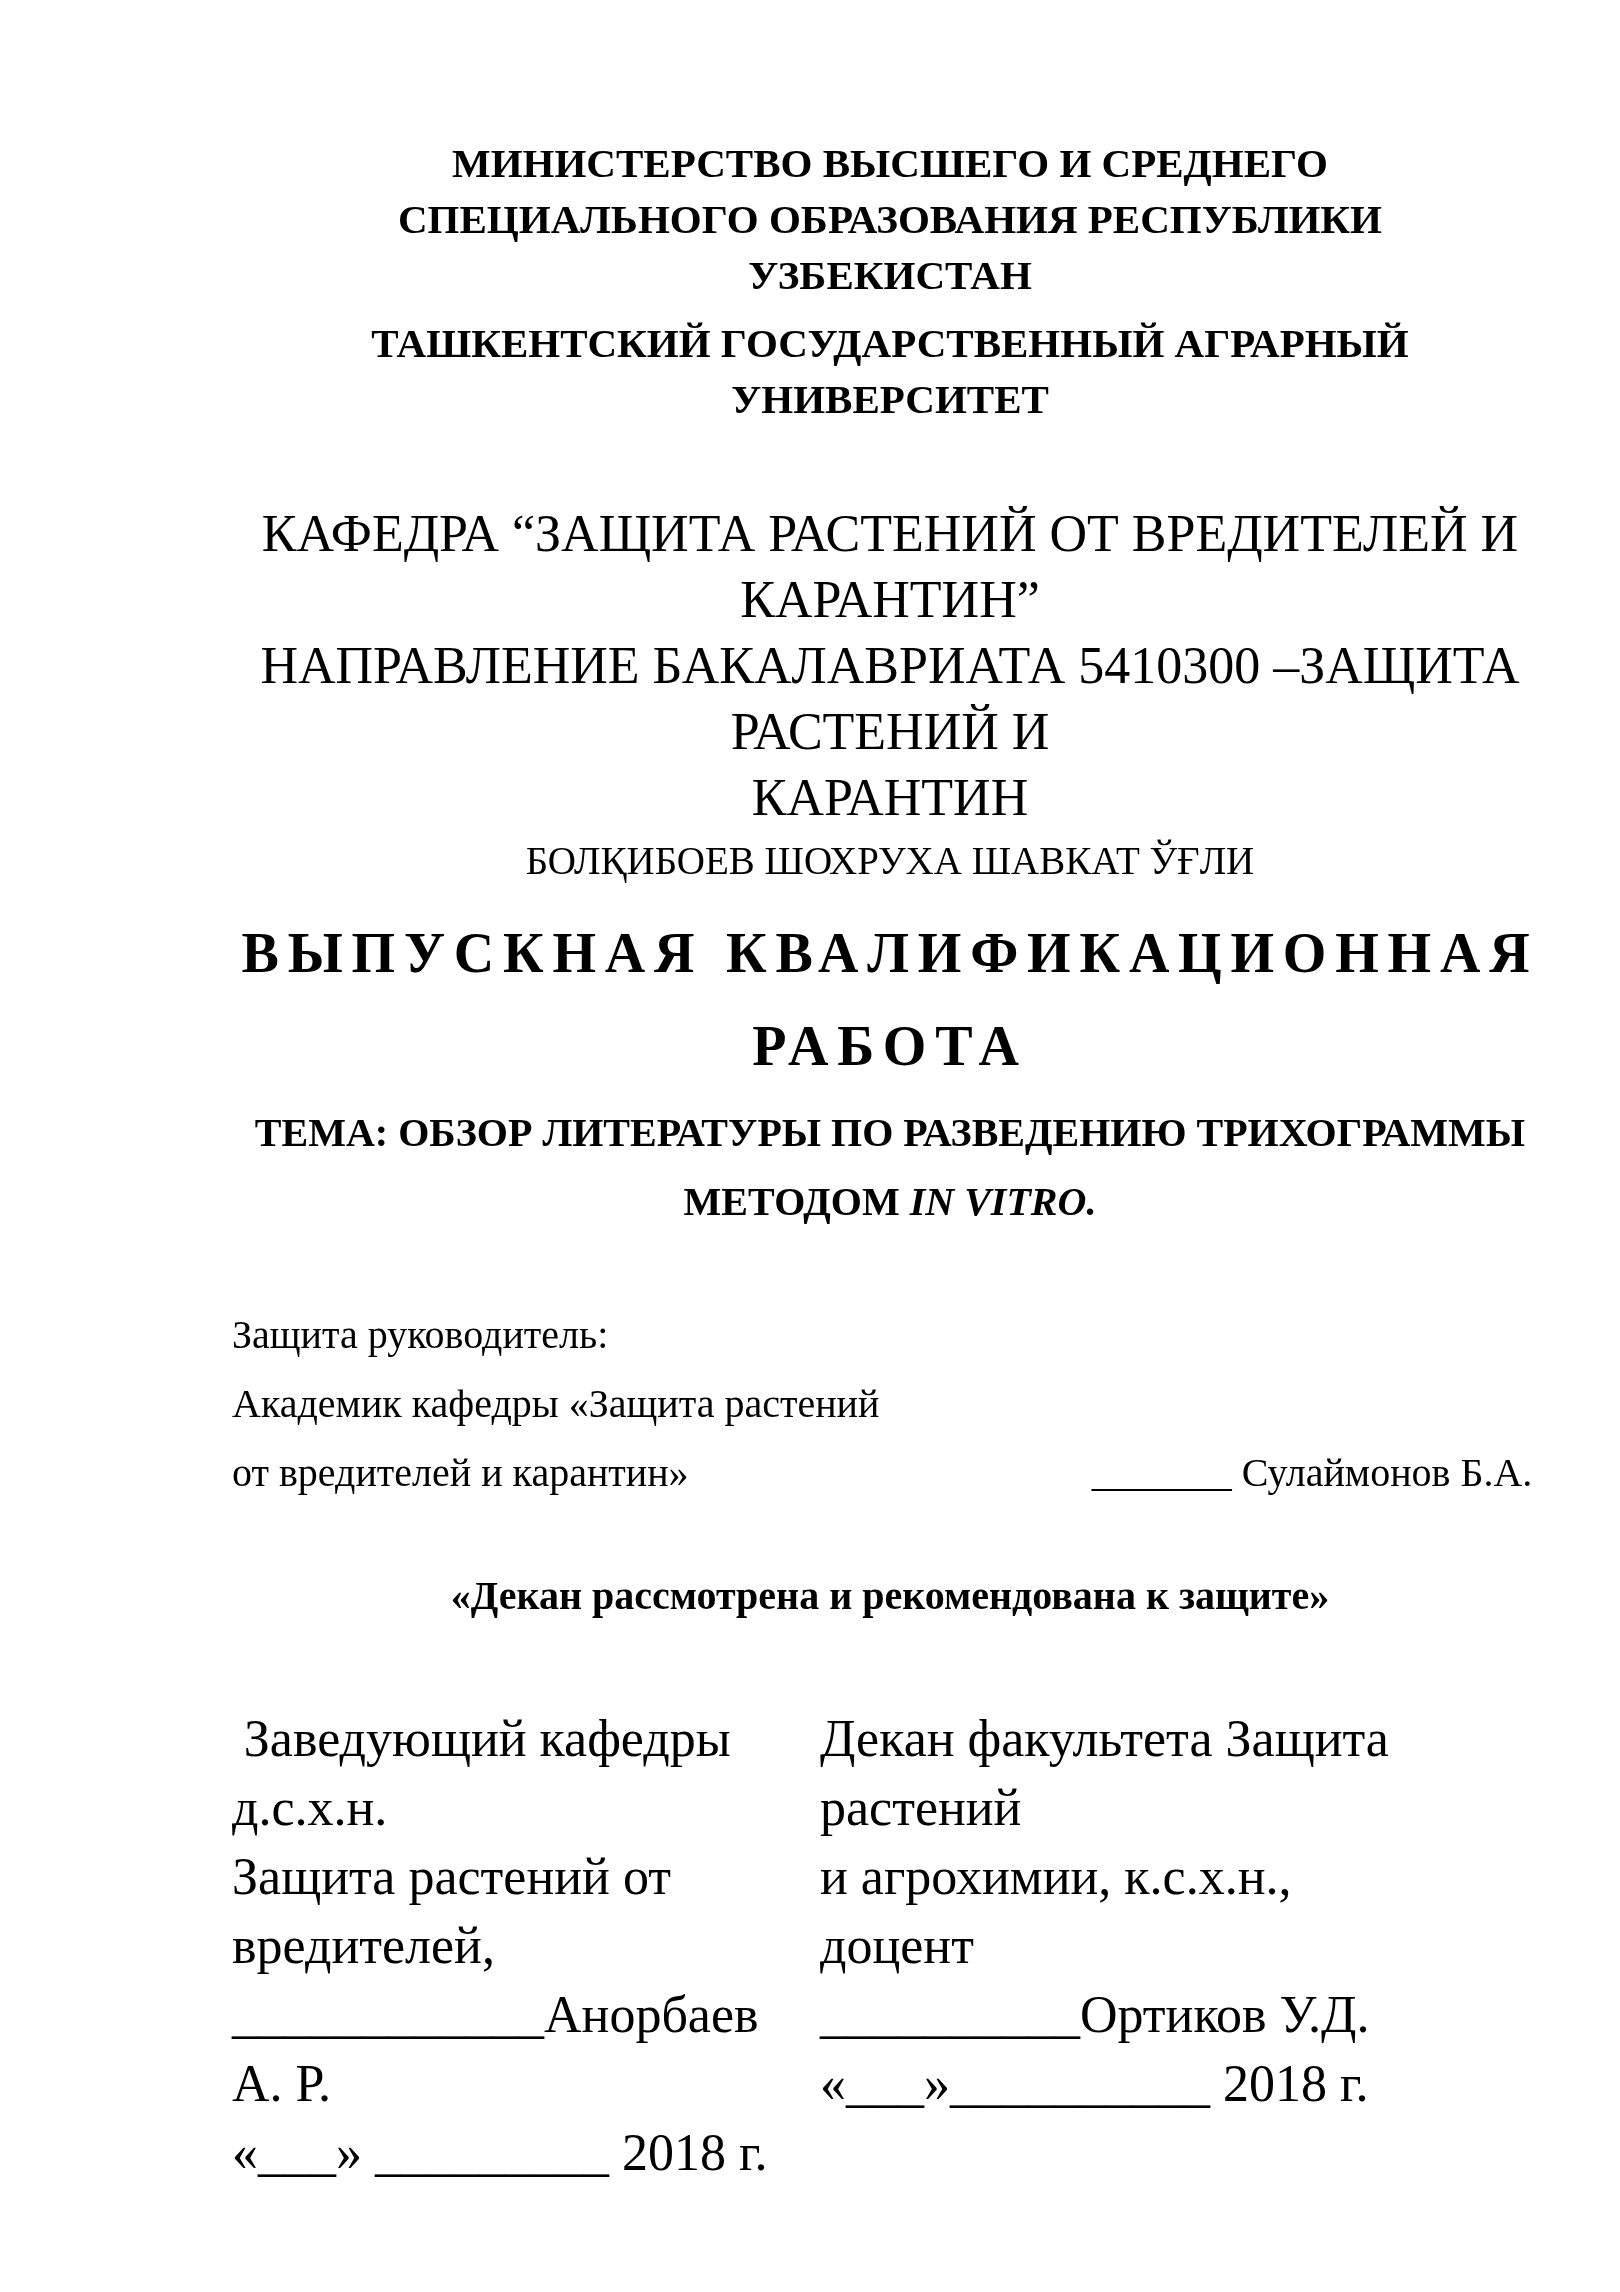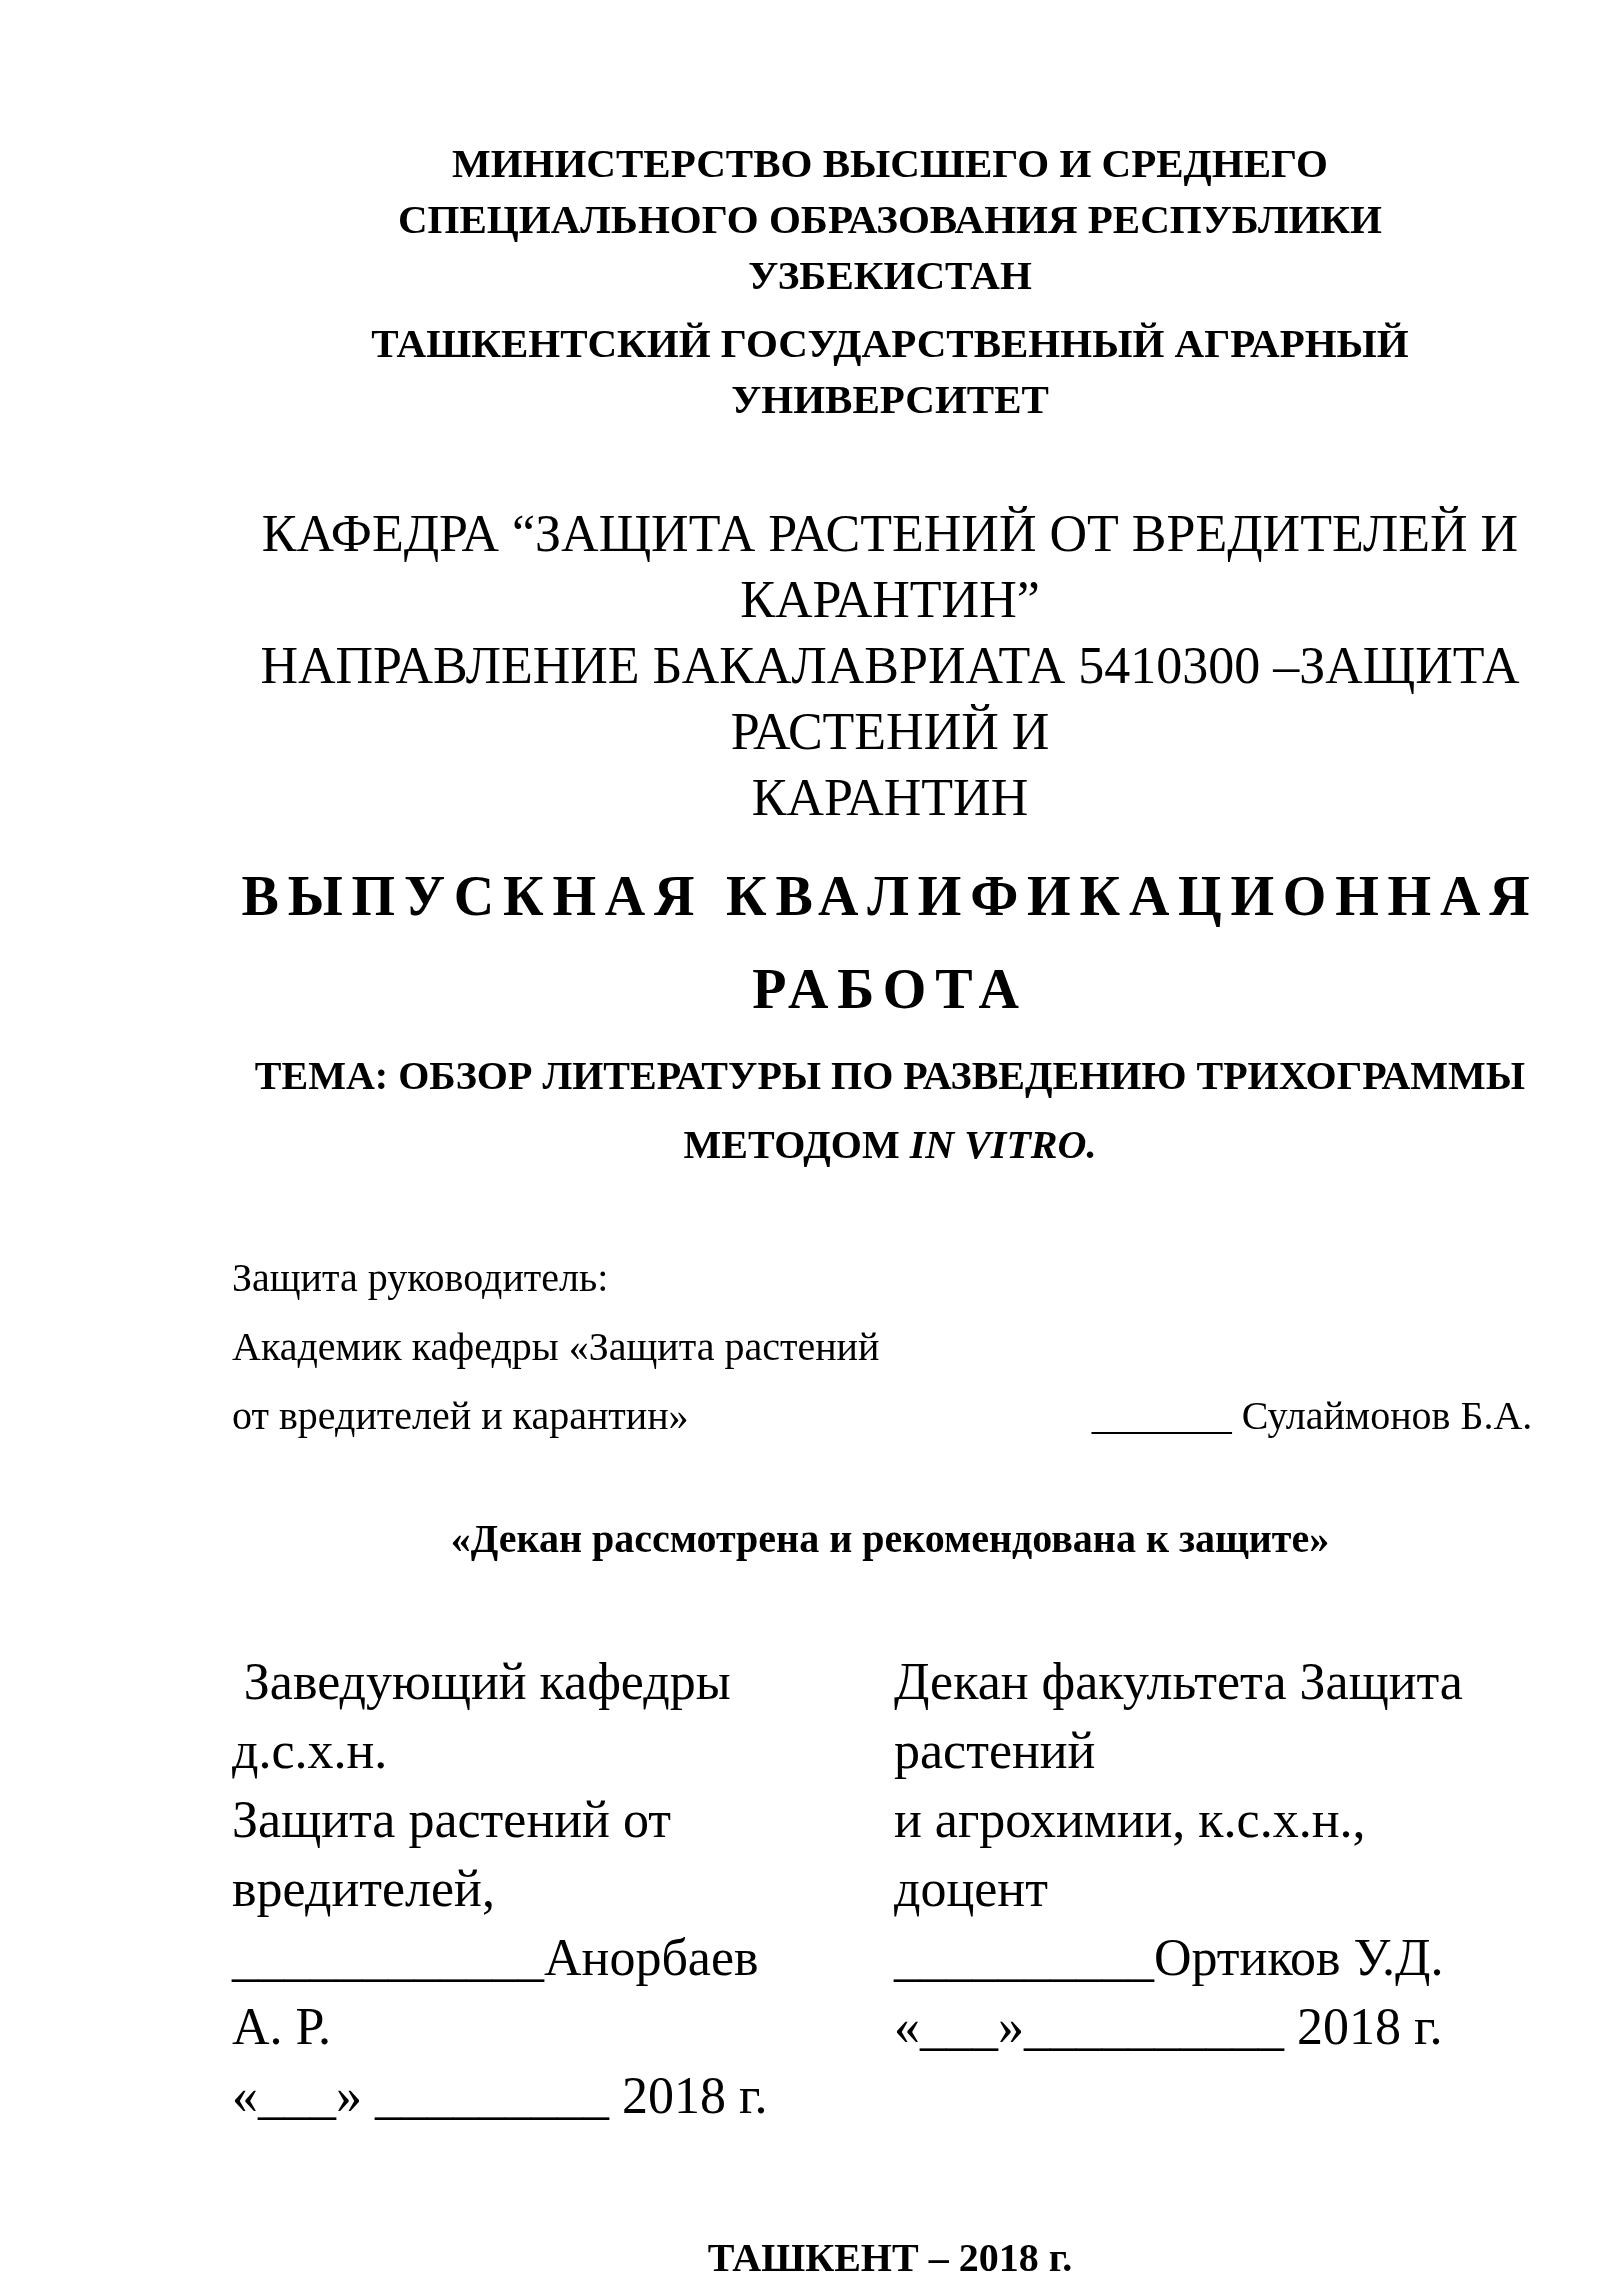--- a/index.html
+++ b/index.html
@@ -54,21 +54,21 @@
     font-size: 40px; font-weight: bold; line-height: 69px;
     text-align: center;
   }
 
   .sig-cols {
     margin-top: 74px;
     display: flex;
     font-size: 52px; line-height: 69px;
   }
   .sig-left  { width: 588px; flex: 0 0 588px; }
-  .sig-right { margin-left: 74px; flex: 1; }
+  .sig-right { flex: 1; }
   .indent-sm { padding-left: 11.8px; }
 
   .footer {
     margin-top: 93px;
     font-size: 40px; font-weight: bold; line-height: 69px;
     text-align: center;
   }
 </style>
 </head>
 <body>
@@ -86,20 +86,21 @@
     <div>УНИВЕРСИТЕТ</div>
   </div>
 
   <div class="dept center">
     <div>КАФЕДРА “ЗАЩИТА РАСТЕНИЙ ОТ ВРЕДИТЕЛЕЙ И КАРАНТИН”</div>
     <div>НАПРАВЛЕНИЕ БАКАЛАВРИАТА 5410300 –ЗАЩИТА РАСТЕНИЙ И</div>
     <div>КАРАНТИН</div>
   </div>
 
   <div class="student center">
+    <div>БОЛҚИБОЕВ ШОХРУХА ШАВКАТ ЎҒЛИ</div>
   </div>
 
   <div class="thesis-title center">
     <div>ВЫПУСКНАЯ КВАЛИФИКАЦИОННАЯ</div>
     <div>РАБОТА</div>
   </div>
 
   <div class="theme center">
     <div>ТЕМА: ОБЗОР ЛИТЕРАТУРЫ ПО РАЗВЕДЕНИЮ ТРИХОГРАММЫ</div>
     <div><span>МЕТОДОМ </span><span class="it">IN VITRO.</span></div>

